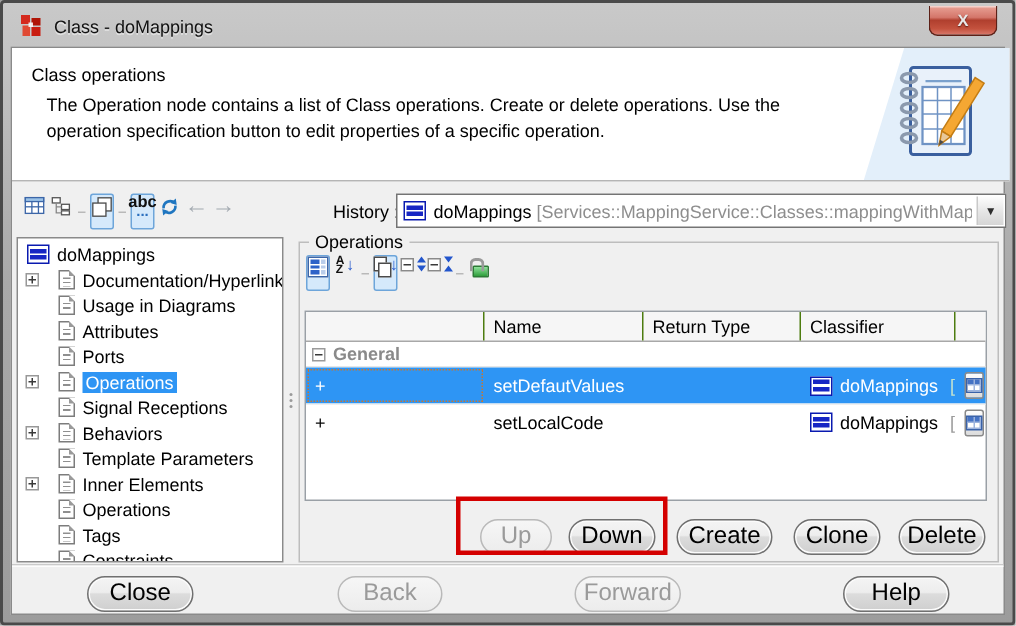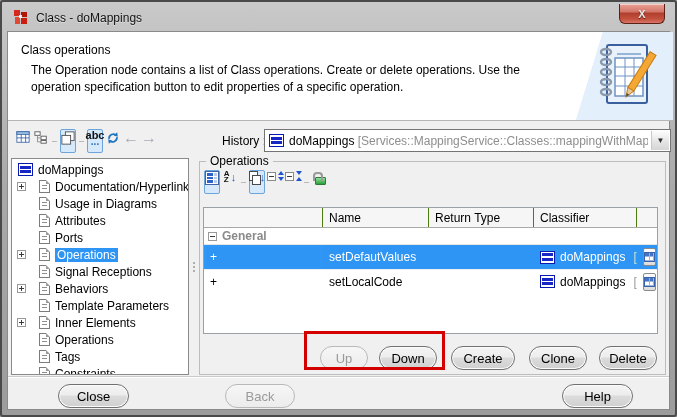--- a/index.html
+++ b/index.html
@@ -97,21 +97,21 @@
   .td{display:flex;align-items:center;padding:0 6px;white-space:nowrap;overflow:hidden;font-size:12px}
   .td.focus{outline:1px dotted #c8772f;outline-offset:-2px}
   .classif{gap:5px}
   .suffix-sel{color:#c3e2cf;margin-left:3px}
   .suffix{color:#9b9b9b;margin-left:3px}
   .spec-btn{width:18px;height:18px;margin:auto;border:1px solid #8a8a8a;border-radius:2px;background:linear-gradient(#fdfdfd,#dcdcdc);display:flex;align-items:center;justify-content:center;cursor:pointer}
   .spec-glyph{width:11px;height:10px;border:1px solid #3a62a8;background:linear-gradient(#4472c4 0 3px,#fff 3px) ;display:grid;grid-template-columns:1fr 1fr;}
   .spec-glyph i{border-right:1px solid #9db4dd;border-bottom:1px solid #9db4dd}
 
   
-  .btn{height:24px;border:1px solid #707070;border-radius:12px;background:linear-gradient(#f4f4f4,#ededed 45%,#dcdcdc 50%,#cfcfcf);font-family:"Liberation Sans",sans-serif;font-size:13px;color:#000;display:flex;align-items:center;justify-content:center;box-shadow:inset 0 0 0 1px #fbfbfb;cursor:pointer;position:absolute}
+  .btn{height:24px;border:1px solid #707070;border-radius:12px;background:linear-gradient(#f4f4f4,#ededed 45%,#dcdcdc 50%,#cfcfcf);font-family:"Liberation Sans",sans-serif;font-size:16px;color:#000;display:flex;align-items:center;justify-content:center;box-shadow:inset 0 0 0 1px #fbfbfb;cursor:pointer;position:absolute}
   .btn.disabled{border-color:#b9b9b9;background:linear-gradient(#f6f6f6,#ececec);color:#9a9a9a;box-shadow:none;cursor:default}
   .ops-buttons .btn{top:184px}
   .b-up{left:120px;width:48px}
   .b-down{left:179px;width:58px}
   .b-create{left:251px;width:64px}
   .b-clone{left:329px;width:58px}
   .b-delete{left:399px;width:58px}
 
   .sep-line{position:absolute;left:0;right:0;top:344px;height:2px;border-top:1px solid #cacaca;border-bottom:1px solid #fdfdfd}
   .f-close{left:50px;top:352px;width:71px}
@@ -427,18 +427,19 @@
       <div class="btn b-down">Down</div>
       <div class="btn b-create">Create</div>
       <div class="btn b-clone">Clone</div>
       <div class="btn b-delete">Delete</div>
     </div>
 
     <div class="sep-line"></div>
 
     <div class="btn f-close">Close</div>
     <div class="btn disabled f-back">Back</div>
+    <div class="btn disabled f-forward">Forward</div>
     <div class="btn f-help">Help</div>
 
   </div>
 </div>
 
 <div class="annotation"></div>
 
 </body></html>

